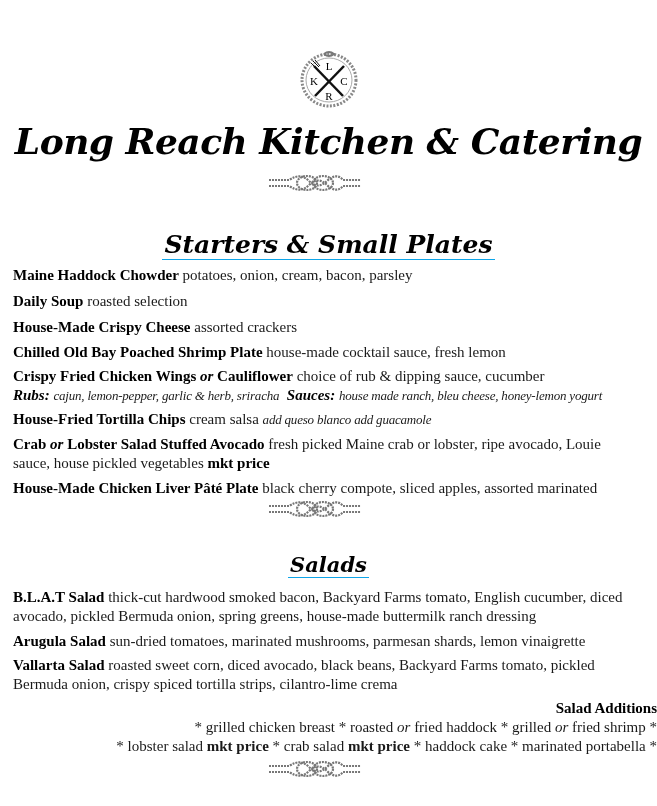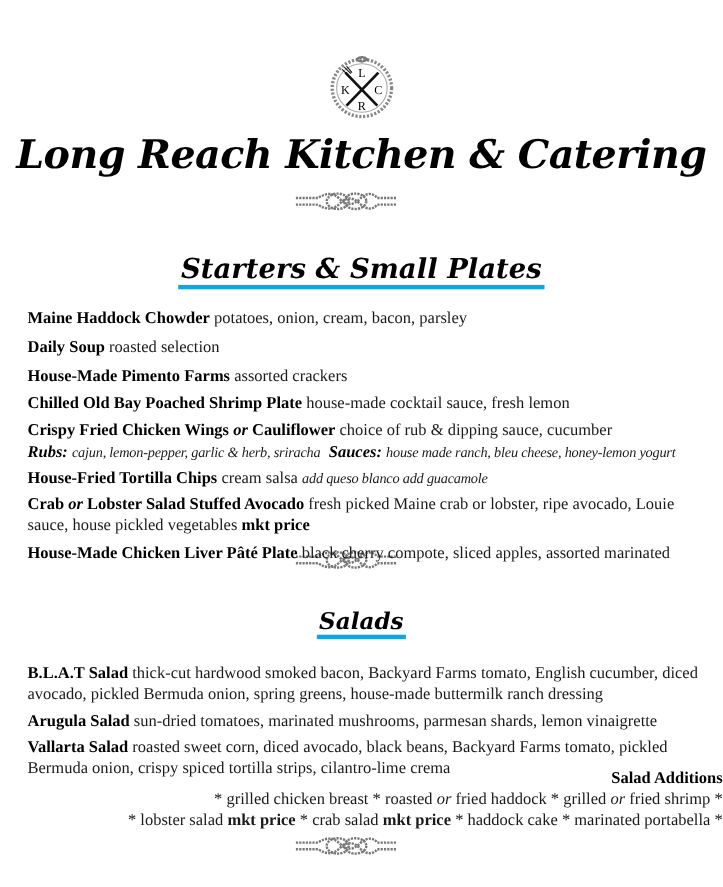--- a/index.html
+++ b/index.html
@@ -6,22 +6,22 @@
   body { width:657px; height:806px; position:relative; overflow:hidden; color:#1a1a1a;
          font-family:"Liberation Serif", "DejaVu Serif", serif; }
   .logo { position:absolute; left:296px; top:50px; width:66px; height:58px; }
   .title { position:absolute; left:0; width:657px; top:118px; text-align:center;
            font-family:"DejaVu Serif", serif; font-style:italic; font-weight:bold;
            font-size:36px; letter-spacing:-0.5px; color:#000; line-height:46px; }
   .knot { position:absolute; width:96px; height:20px; }
   .section-title { position:absolute; left:0; width:657px; text-align:center;
                    font-family:"DejaVu Serif", serif; font-style:italic; font-weight:bold;
                    color:#000; }
-  .section-title span { border-bottom:4px solid #0ea5e9; padding:0 2px; }
-  .item { position:absolute; left:25px; width:620px; font-size:15px; line-height:19px;margin-top:15px; }
+  .section-title span { border-bottom:1px solid #0ea5e9; padding:0 2px; }
+  .item { position:absolute; left:13px; width:620px; font-size:15px; line-height:19px; }
   .item b, .bold { font-weight:bold; color:#000; }
   .it { font-style:italic; }
   .cond { font-style:italic; font-size:13px; letter-spacing:-0.2px; }
   .center { position:absolute; left:0; width:657px; text-align:right; font-size:15px; line-height:19px; }
 </style>
 </head>
 <body>
 
 <svg class="logo" viewBox="0 0 66 58">
   <ellipse cx="33" cy="30" rx="27" ry="26" fill="none" stroke="#888" stroke-width="3" stroke-dasharray="2 1.5"></ellipse>
@@ -60,21 +60,21 @@
     <path d="M2 13 L22 13 C30 18 36 18 42 12 C48 6 54 6 60 12 C66 18 72 18 76 13 L94 13"></path>
     <ellipse cx="40" cy="10" rx="10" ry="7"></ellipse>
       <ellipse cx="56" cy="10" rx="10" ry="7"></ellipse>
   </g>
 </svg>
 
 <div class="section-title" style="top:228px;font-size:25px;line-height:34px"><span>Starters &amp; Small Plates</span></div>
 
 <div class="item" style="top:266px"><b>Maine Haddock Chowder</b> <span>potatoes, onion, cream, bacon, parsley</span></div>
 <div class="item" style="top:292px"><b>Daily Soup</b> <span>roasted selection</span></div>
-<div class="item" style="top:318px"><b>House-Made Pimento Farms</b> <span>assorted crackers</span></div>
+<div class="item" style="top:318px"><b>House-Made Crispy Cheese</b> <span>assorted crackers</span></div>
 <div class="item" style="top:343px"><b>Chilled Old Bay Poached Shrimp Plate</b> <span>house-made cocktail sauce, fresh lemon</span></div>
 <div class="item" style="top:367px">
   <b>Crispy Fried Chicken Wings</b> <b class="it">or</b> <b>Cauliflower</b> <span>choice of rub &amp; dipping sauce, cucumber</span><br>
   <b class="it">Rubs:</b> <span class="cond">cajun, lemon-pepper, garlic &amp; herb, sriracha</span>&nbsp; <b class="it">Sauces:</b> <span class="cond">house made ranch, bleu cheese, honey-lemon yogurt</span>
 </div>
 <div class="item" style="top:410px"><b>House-Fried Tortilla Chips</b> <span>cream salsa</span> <span class="cond">add queso blanco  add guacamole</span></div>
 <div class="item" style="top:435px"><b>Crab</b> <b class="it">or</b> <b>Lobster Salad Stuffed Avocado</b> <span>fresh picked Maine crab or lobster, ripe avocado, Louie sauce, house pickled vegetables</span> <b>mkt price</b></div>
 <div class="item" style="top:479px"><b>House-Made Chicken Liver Pâté Plate</b> <span>black cherry compote, sliced apples, assorted marinated</span></div>
 
 <div class="section-title" style="top:548px;font-size:21px;line-height:34px"><span>Salads</span></div>

